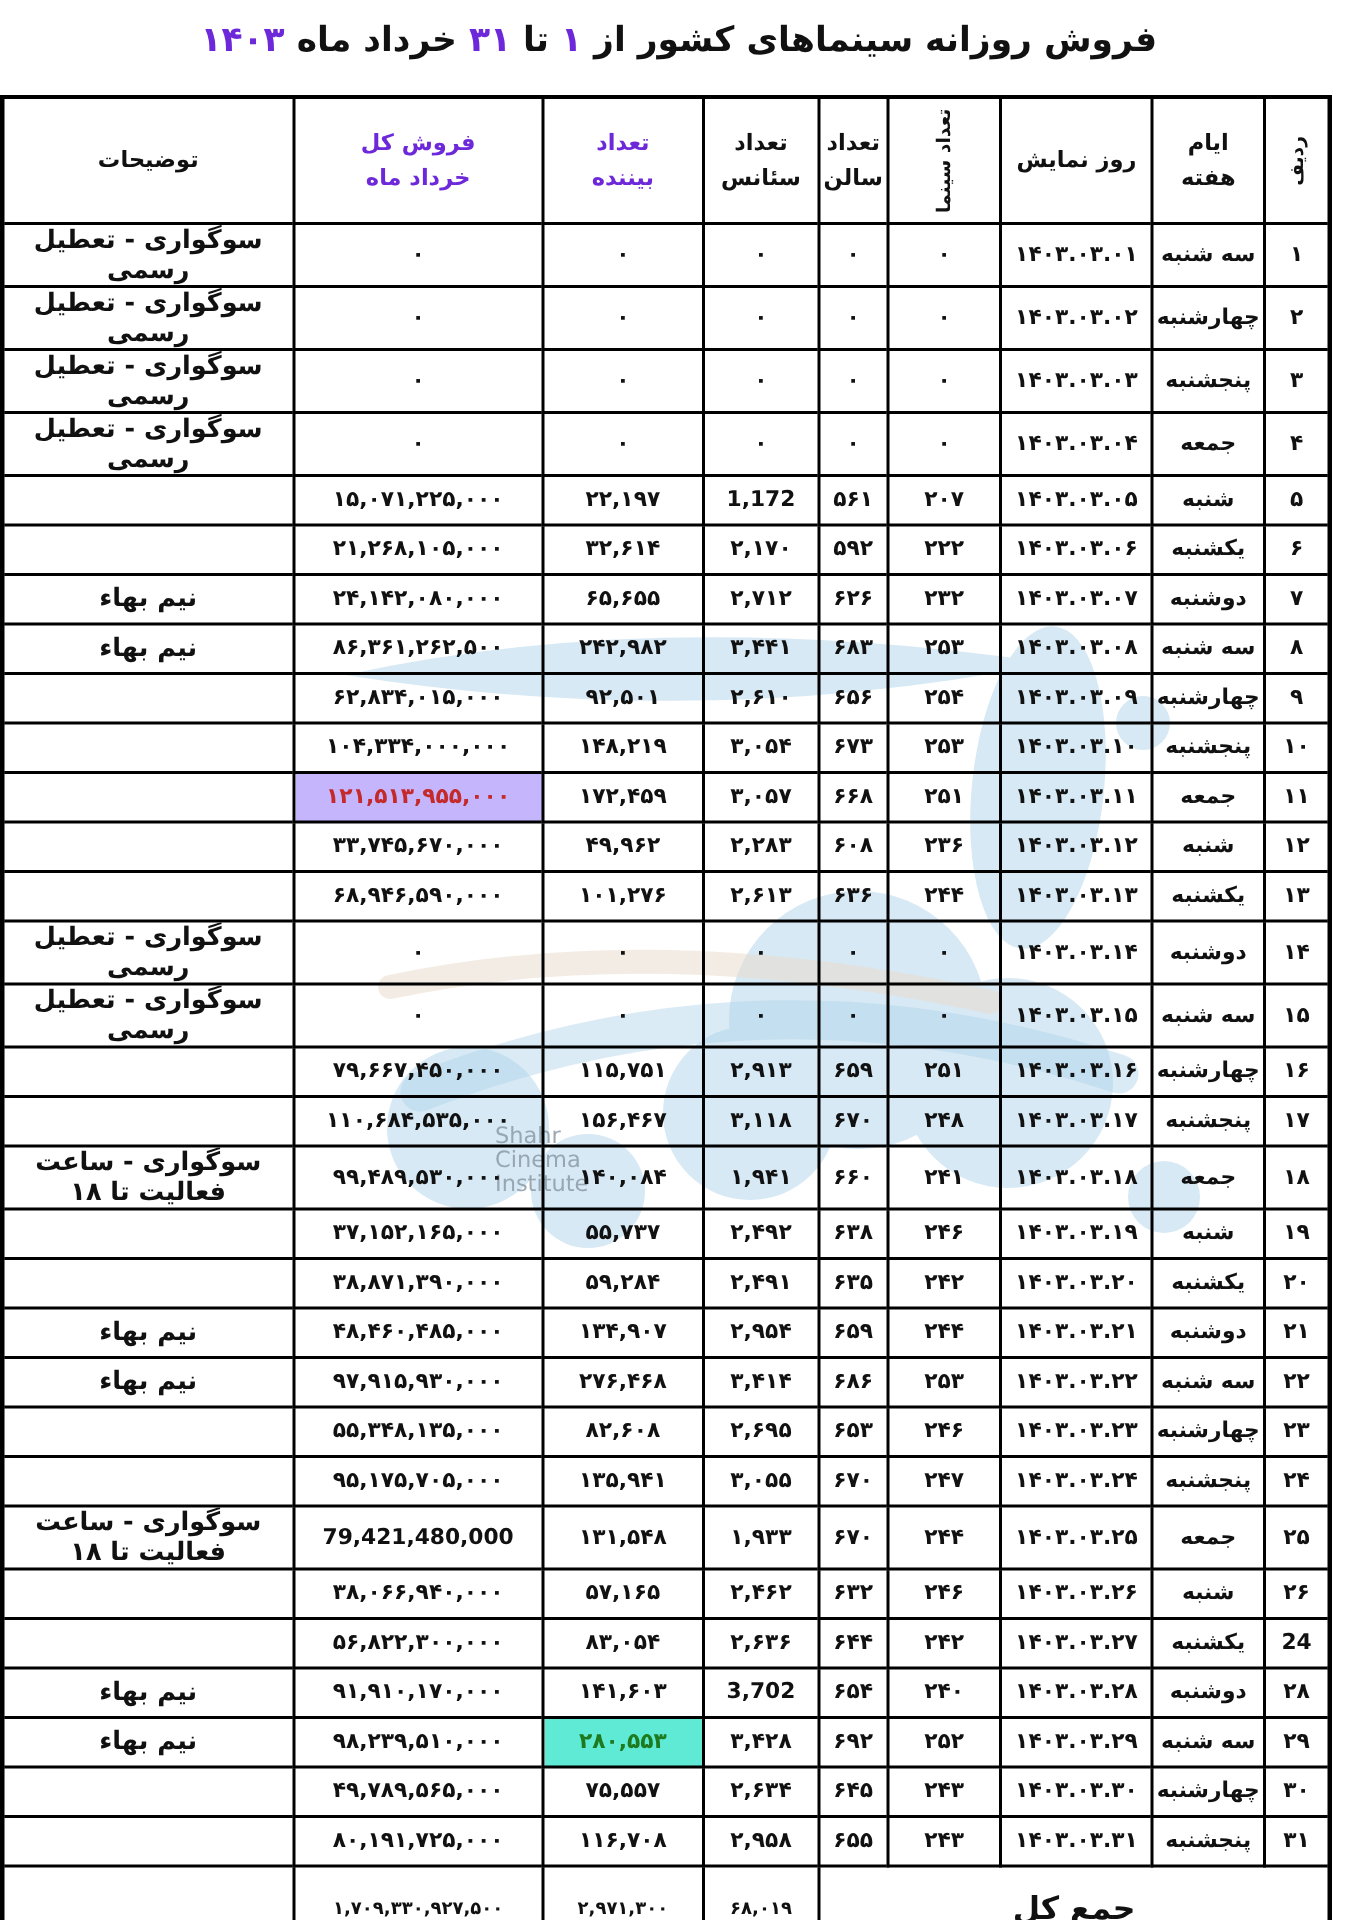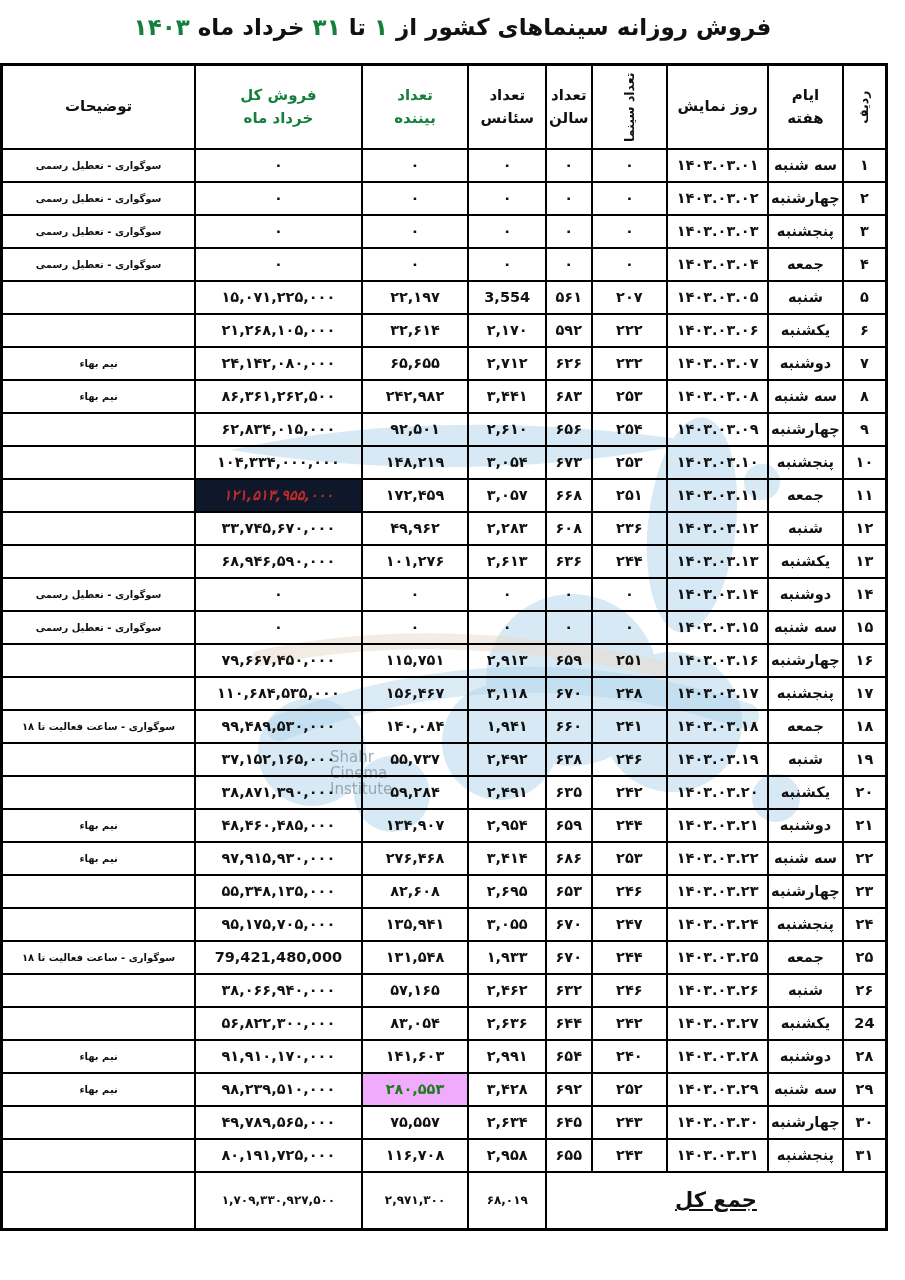--- a/index.html
+++ b/index.html
@@ -5,47 +5,47 @@
   html,body{margin:0;padding:0;}
   .page{
     position:relative;width:905px;height:1280px;background:#ffffff;
     font-family:"DejaVu Sans",sans-serif;overflow:hidden;
   }
   .title{
     position:absolute;top:14px;left:0;right:0;text-align:center;
     direction:rtl;font-size:23px;font-weight:bold;color:#111;
     letter-spacing:0;
   }
-  .red{color:#15803d;}
+  .red{color:#6d28d9;}
   
   .watermark{
     position:absolute;left:140px;top:390px;width:740px;height:480px;
     z-index:1;pointer-events:none;
   }
   table.report{
     position:absolute;top:63px;right:17px;z-index:2;
     border-collapse:collapse;table-layout:fixed;direction:rtl;
     border:3px solid #000;background:transparent;
   }
   .report th,.report td{
     border:2px solid #000;text-align:center;vertical-align:middle;
     font-weight:bold;color:#111;padding:0 2px;overflow:hidden;
     background:transparent;
   }
   .report thead tr{height:84px;}
   .report th{font-size:15px;line-height:1.55;white-space:pre-line;}
   .report tbody tr{height:33px;}
   .report td{font-size:14.5px;}
-  td.notes{font-size:10px;}
+  td.notes{font-size:17px;}
   .vert{
     display:inline-block;transform:rotate(-90deg);white-space:nowrap;
     font-size:12.5px;line-height:1;
   }
-  td.hl-pink{background:#0f172a;color:#c42a2a;font-style:italic;}
-  td.hl-green{background:#f0abfc;color:#1e7a1e;}
+  td.hl-pink{background:#c4b5fd;color:#c42a2a;}
+  td.hl-green{background:#5eead4;color:#1e7a1e;}
   tr.totals{height:58px;}
   tr.totals td{font-size:12px;}
   tr.totals td.total-label{font-size:21px;text-decoration:underline;}
   .wm-text{font-family:"DejaVu Sans",sans-serif;}
 </style>
 </head>
 <body>
 
 <div class="page">
 
@@ -145,21 +145,21 @@
           <td>۰</td>
           <td>۰</td>
           <td class="notes">سوگواری - تعطیل رسمی</td>
         </tr>
         <tr>
           <td>۵</td>
           <td>شنبه</td>
           <td>۱۴۰۳.۰۳.۰۵</td>
           <td>۲۰۷</td>
           <td>۵۶۱</td>
-          <td>3,554</td>
+          <td>1,172</td>
           <td>۲۲,۱۹۷</td>
           <td>۱۵,۰۷۱,۲۲۵,۰۰۰</td>
           <td class="notes"></td>
         </tr>
         <tr>
           <td>۶</td>
           <td>یکشنبه</td>
           <td>۱۴۰۳.۰۳.۰۶</td>
           <td>۲۲۲</td>
           <td>۵۹۲</td>
@@ -398,21 +398,21 @@
           <td>۸۳,۰۵۴</td>
           <td>۵۶,۸۲۲,۳۰۰,۰۰۰</td>
           <td class="notes"></td>
         </tr>
         <tr>
           <td>۲۸</td>
           <td>دوشنبه</td>
           <td>۱۴۰۳.۰۳.۲۸</td>
           <td>۲۴۰</td>
           <td>۶۵۴</td>
-          <td>۲,۹۹۱</td>
+          <td>3,702</td>
           <td>۱۴۱,۶۰۳</td>
           <td>۹۱,۹۱۰,۱۷۰,۰۰۰</td>
           <td class="notes">نیم بهاء</td>
         </tr>
         <tr>
           <td>۲۹</td>
           <td>سه شنبه</td>
           <td>۱۴۰۳.۰۳.۲۹</td>
           <td>۲۵۲</td>
           <td>۶۹۲</td>

